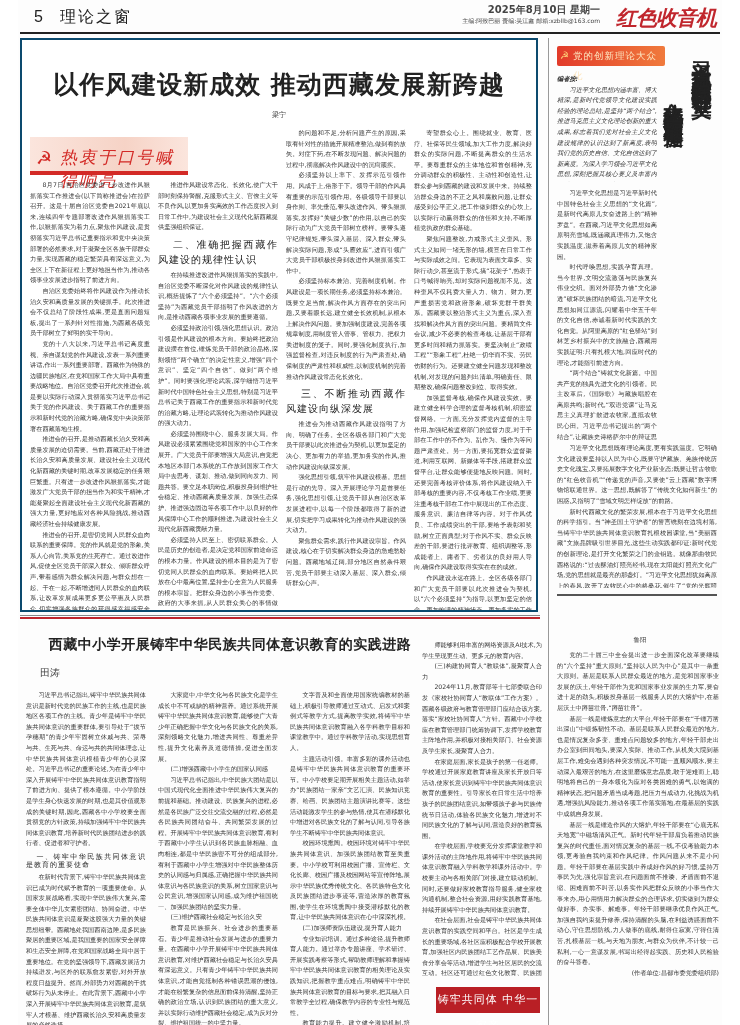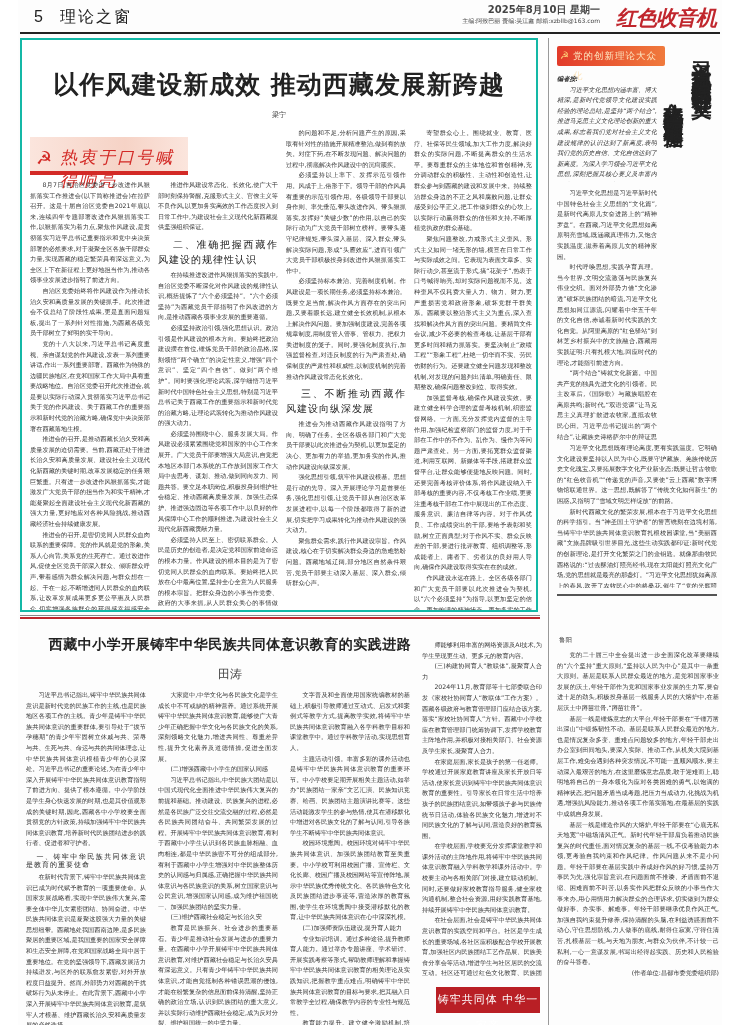--- a/index.html
+++ b/index.html
@@ -5,41 +5,41 @@
   * { box-sizing: border-box; margin: 0; padding: 0; }
   body { width: 740px; height: 1025px; background: #fff; font-family: "DejaVu Sans", sans-serif; color: #222; overflow: hidden; position: relative; }
   .page { position: absolute; left: 18px; top: 0; width: 704px; height: 1025px; background: #fdfdfd; }
   .header { position: absolute; left: 2px; top: 0; width: 700px; height: 34px; border-bottom: 2px solid #222; }
   .page-num { position: absolute; left: 14px; top: 8px; font-size: 16px; font-family: "Liberation Sans", sans-serif; }
   .section-name { position: absolute; left: 40px; top: 7px; font-size: 16px; letter-spacing: 2px; }
   .header-info { position: absolute; right: 120px; top: 4px; text-align: right; font-size: 6px; color: #444; line-height: 11px; }
   .header-info .date { font-weight: bold; font-size: 10px; }
   .masthead { position: absolute; right: 4px; top: 4px; font-family: "DejaVu Serif", serif; font-size: 21px; color: #c0262d; font-style: italic; letter-spacing: -1px; font-weight: bold; }
 
-  .feature-box { position: absolute; left: 2px; top: 38px; width: 518px; height: 574px; border: 2px solid #14b8a6; background: #fff; }
+  .feature-box { position: absolute; left: 2px; top: 38px; width: 518px; height: 574px; border: 2px solid #0c4a6e; background: #fff; }
   .feature-title { position: absolute; left: 0; top: 28px; width: 100%; text-align: center; font-size: 25px; font-weight: bold; letter-spacing: 1px; color: #222; }
   .byline { position: absolute; left: 0; top: 70px; width: 100%; text-align: center; font-size: 7px; color: #444; }
   .banner { position: absolute; left: 8px; top: 97px; width: 158px; height: 38px; background: linear-gradient(90deg,#fbe5dd 0%, #f6d3c6 60%, #fbe5dd 100%); border-bottom: 4px solid #d32a26; }
   .banner .emblem { position: absolute; left: 6px; top: 10px; color: #d32a26; font-size: 18px; }
   .banner .text { position: absolute; left: 30px; top: 9px; color: #d32a26; font-size: 17px; font-family: "DejaVu Serif", serif; font-style: italic; letter-spacing: 2px; }
 
   .col { position: absolute; font-size: 6.2px; line-height: 10.6px; color: #333; text-align: justify; overflow: hidden; }
   .col p { text-indent: 2em; }
   .subhead { font-size: 10px; line-height: 15px; margin: 4px 0 3px; color: #222; letter-spacing: 1px; text-indent: 1.5em; }
 
   .right-col { position: absolute; left: 530px; top: 38px; width: 174px; height: 987px; border-left: 1px solid #999; }
   .right-banner { position: absolute; left: 8px; top: 8px; width: 108px; height: 20px; background: linear-gradient(90deg,#e23b2a,#f07a3c); border-radius: 2px; color: #fde6c0; font-size: 9.5px; line-height: 20px; padding-left: 16px; letter-spacing: 1px; }
   .right-banner .emblem { position: absolute; left: 3px; top: 0; color: #ffd37a; font-size: 10px; }
   .vert-title { position: absolute; writing-mode: vertical-rl; font-family: "DejaVu Serif", serif; font-size: 20px; font-weight: bold; letter-spacing: 2px; color: #222; line-height: 26px; }
   .hr { position: absolute; height: 2px; background: #555; }
   .young-title { position: absolute; left: 10px; top: 576px; width: 162px; text-align: center; font-family: "DejaVu Serif", serif; font-size: 13.5px; font-weight: bold; color: #222; }
-  .young-byline { position: absolute; left: 10px; top: 598px; width: 162px; font-size: 6.5px; color: #444; }
+  .young-byline { position: absolute; left: 10px; top: 598px; width: 162px; text-align: center; font-size: 6.5px; color: #444; }
 
   .edu-title { position: absolute; left: 22px; top: 636px; width: 380px; text-align: center; font-family: "DejaVu Serif", serif; font-size: 14px; font-weight: bold; letter-spacing: 0.5px; color: #222; }
-  .edu-byline { position: absolute; left: 22px; top: 666px; width: 380px; text-align: center; font-size: 12px; color: #444; }
+  .edu-byline { position: absolute; left: 22px; top: 666px; width: 380px; text-align: left; font-size: 10px; color: #444; }
   .slogan { position: absolute; left: 418px; top: 987px; width: 104px; height: 26px; background: #b91f25; color: #fff; font-size: 11px; line-height: 26px; text-align: center; letter-spacing: 1px; font-family: "DejaVu Serif", serif; }
   .divider-double { position: absolute; left: 2px; top: 615px; width: 520px; height: 4px; border-top: 1px solid #888; border-bottom: 2px solid #c0262d; }
   .sign { text-align: right; text-indent: 0 !important; }
 </style>
 </head>
 <body>
 
 <div class="page">
 
   <div class="header">

